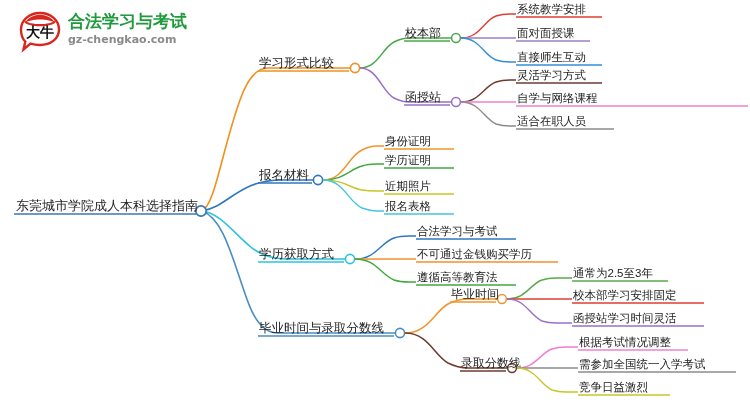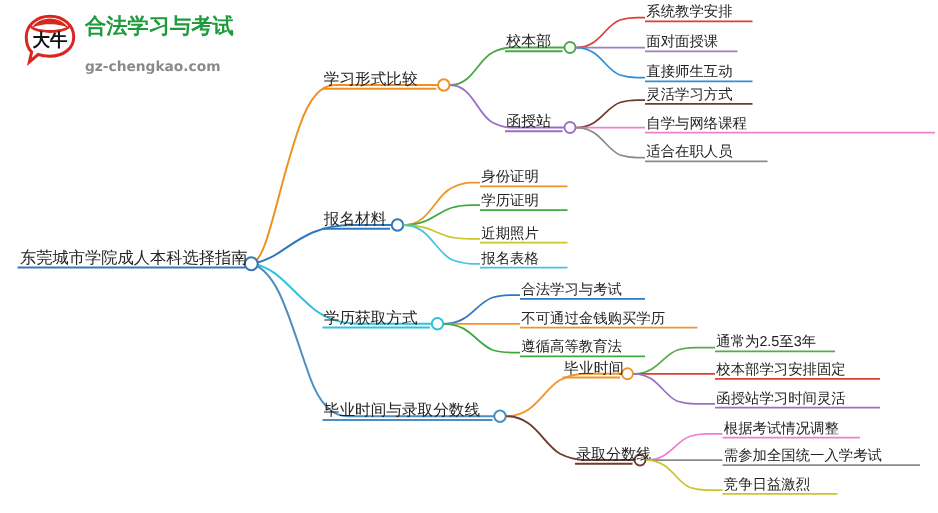--- a/index.html
+++ b/index.html
@@ -60,21 +60,21 @@
     letter-spacing: 0px;
     line-height: 20px;
     white-space: nowrap;
   }
   #logo-sub {
     font-family: "DejaVu Sans", "Liberation Sans", sans-serif;
     font-size: 11px;
     font-weight: bold;
     color: #8a8a8a;
     line-height: 14px;
-    margin-top: 16px;
+    margin-top: 2px;
     white-space: nowrap;
   }
 </style>
 </head>
 <body>
 
 <div id="logo">
   <svg id="logo-mark" viewBox="0 0 44 44">
     <path d="M22 3 C33 3 41 10.5 41 19.5 C41 28.5 33 35 22 35 C18.5 35 15.3 34.5 12.5 33.6 L5.5 39.5 L7.3 31.6 C4.1 28.5 3 24.2 3 19.5 C3 10.5 11 3 22 3 Z" fill="#ffffff" stroke="#d7271f" stroke-width="2.4"></path>
     <path d="M7 13 C12 8.2 32 8.2 37 13 C34 7.5 27.5 4.8 22 4.8 C16.5 4.8 10 7.5 7 13 Z" fill="#d7271f"></path>

